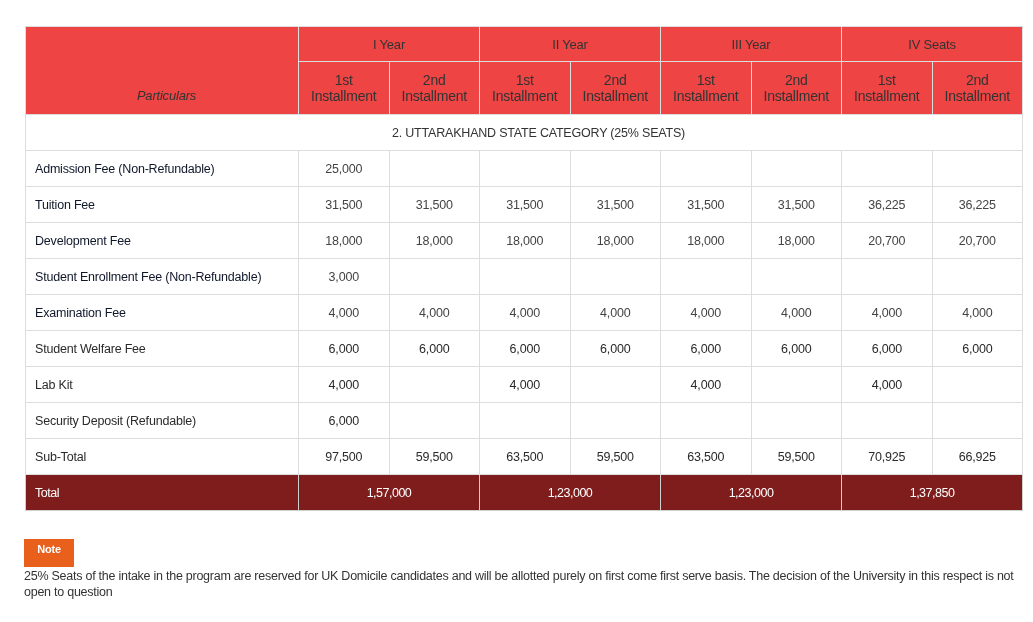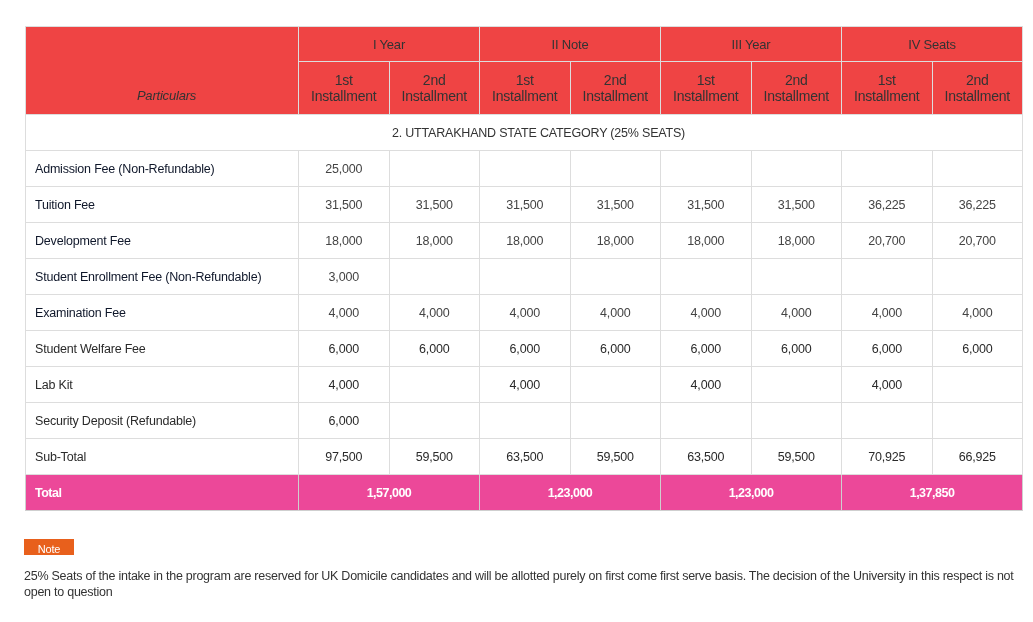--- a/index.html
+++ b/index.html
@@ -66,41 +66,41 @@
       background: #ffffff;
     }
     tbody tr.data-row td.label {
       text-align: left;
       padding-left: 9px;
       color: #0f172a;
     }
     tbody tr.data-row.dark td { color: #2a2a2a; }
     tr.total-row td {
       height: 35px;
-      background: #ec4899;
+      background: #7f1d1d;
       color: #ffffff;
-      font-weight: bold;
+      font-weight: normal;
       text-align: center;
       border: 1px solid #cfcfcf;
       letter-spacing: -0.5px;
     }
     tr.total-row td.label {
       text-align: left;
       padding-left: 9px;
     }
     .note-badge {
       position: absolute;
       left: 24px;
       top: 539px;
       width: 50px;
-      height: 16px;
+      height: 28px;
       background: #e8601c;
       color: #ffffff;
       font-size: 11px;
-      font-weight: normal;
+      font-weight: bold;
       line-height: 21px;
       text-align: center;
       letter-spacing: -0.2px;
     }
     .note-text {
       position: absolute;
       left: 24px;
       top: 568px;
       width: 990px;
       font-size: 12.5px;
@@ -122,21 +122,21 @@
         <col class="inst">
       <col class="inst">
         <col class="inst">
         <col class="inst">
         <col class="inst">
     </colgroup>
     <thead>
       <tr class="year-row">
         <th rowspan="2" class="particulars-head">Particulars</th>
         <th colspan="2">I Year</th>
-        <th colspan="2">II Note</th>
+        <th colspan="2">II Year</th>
         <th colspan="2">III Year</th>
         <th colspan="2">IV Seats</th>
       </tr>
       <tr class="inst-row">
         <th><span>1st</span><br><span>Installment</span></th>
         <th><span>2nd</span><br><span>Installment</span></th>
         <th><span>1st</span><br><span>Installment</span></th>
         <th><span>2nd</span><br><span>Installment</span></th>
         <th><span>1st</span><br><span>Installment</span></th>
         <th><span>2nd</span><br><span>Installment</span></th>

